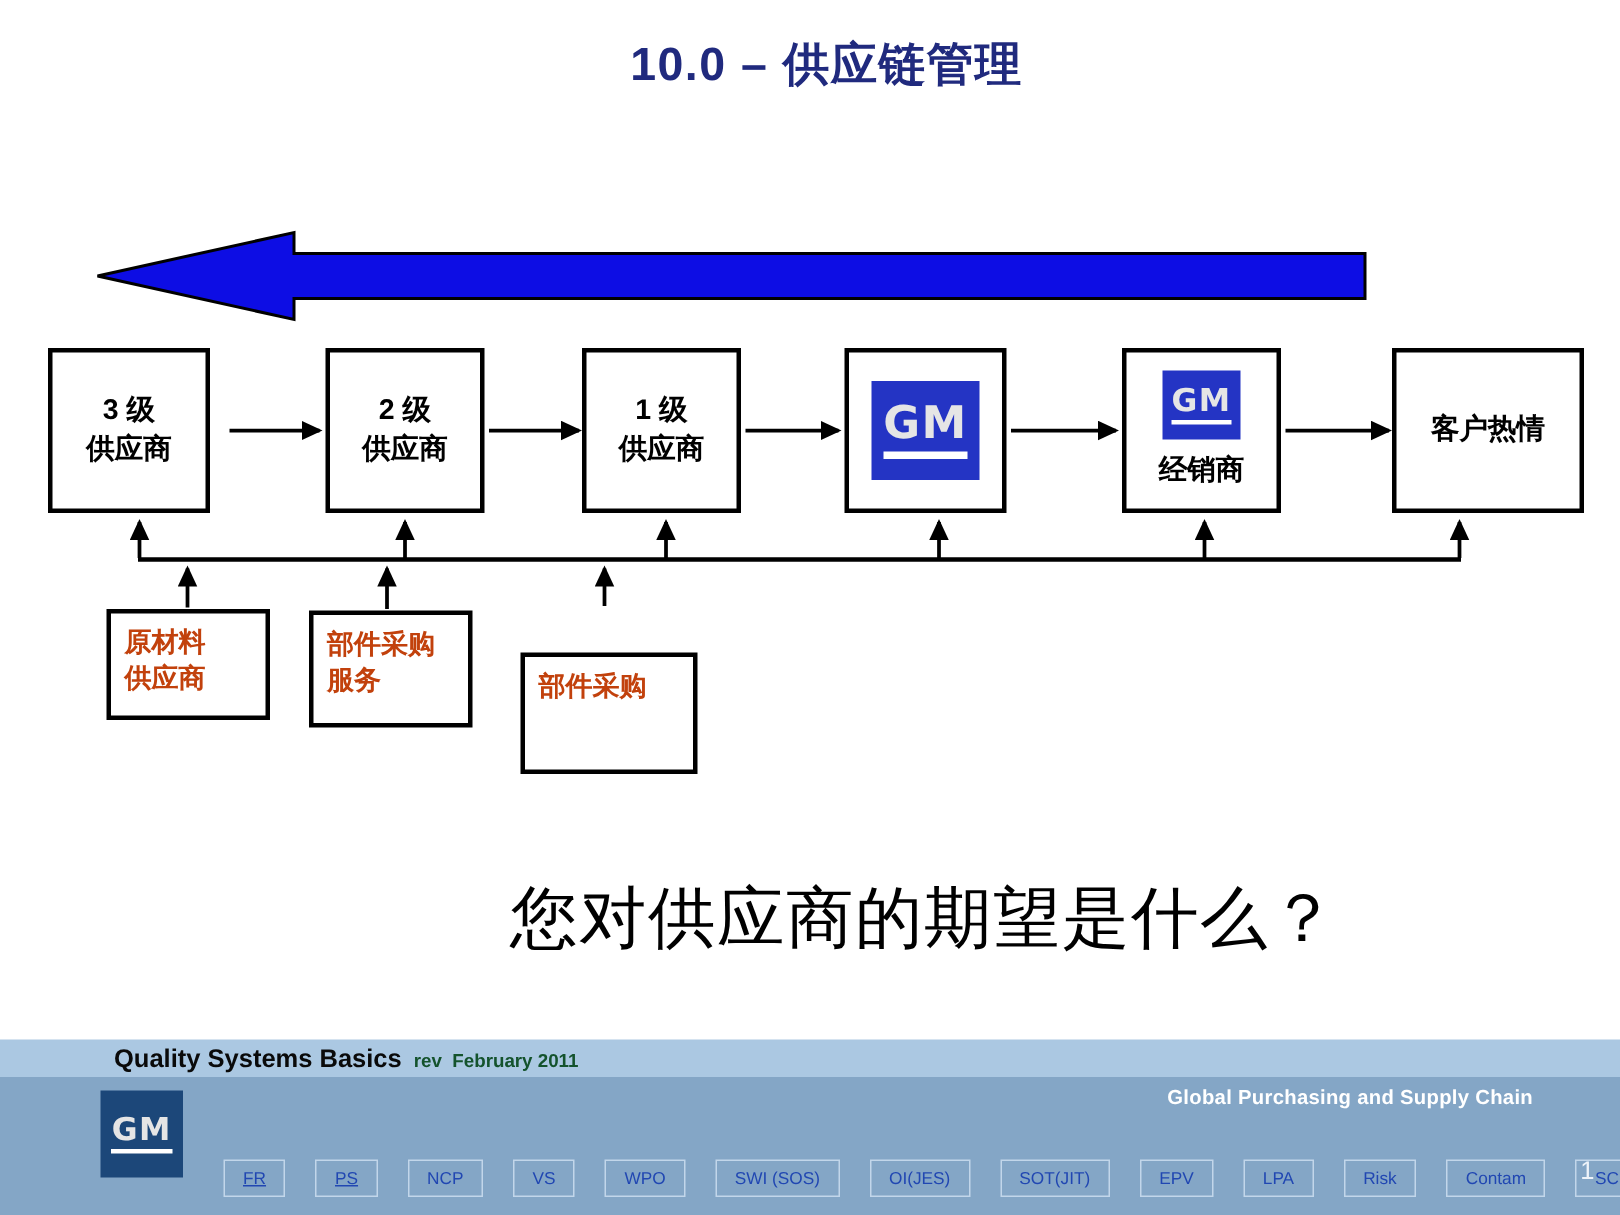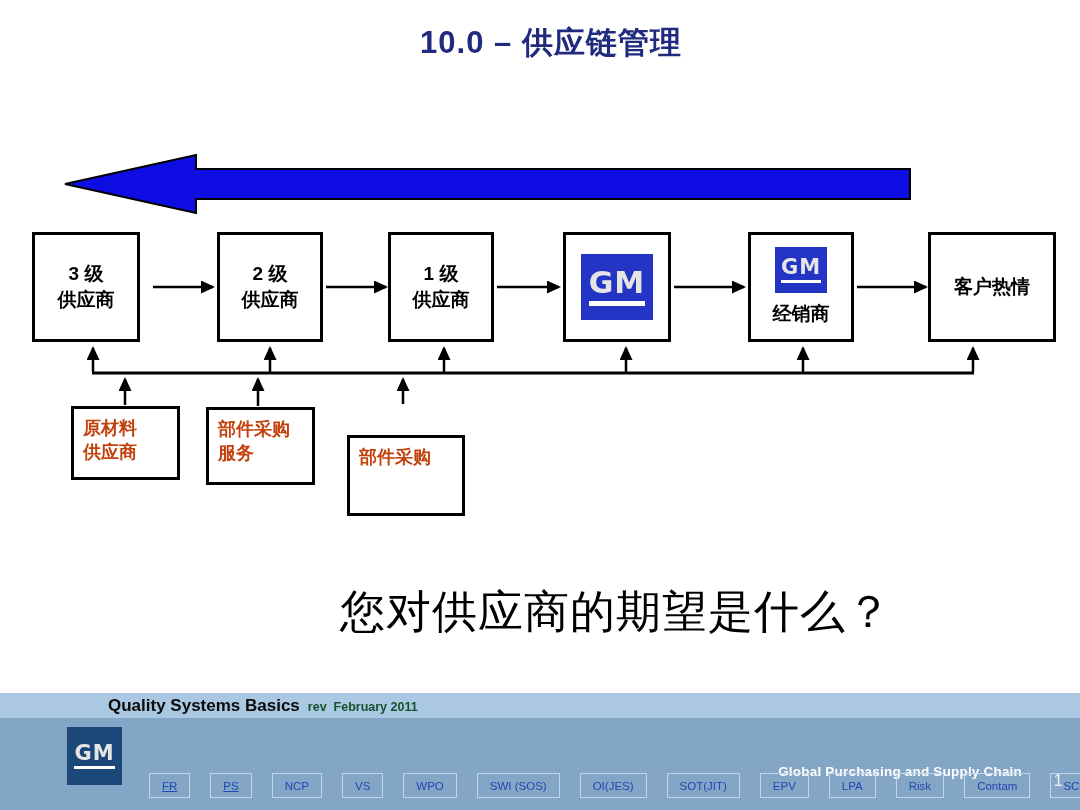--- a/index.html
+++ b/index.html
@@ -44,31 +44,31 @@
   }
   
   .question {
     position:absolute; left:340px; top:582px; font-size:45px; font-weight:400;
     color:#000; font-family:"DejaVu Serif","Liberation Serif",serif;
     letter-spacing:1px; white-space:nowrap;
   }
   
   .strip {
     position:absolute; left:0; top:693px; width:1080px; height:25px;
-    background:#abc8e2; display:flex; align-items:center; padding-left:108px;
+    background:#abc8e2; display:flex; align-items:center; padding-left:76px;
   }
   .strip .deck-title { font-size:17px; font-weight:bold; color:#0a0a0a; }
   .strip .revision { font-size:12.5px; font-weight:bold; color:#14532d; margin-left:8px; white-space:pre; position:relative; top:1px; }
   .bar {
     position:absolute; left:0; top:718px; width:1080px; height:92px;
     background:#84a6c6;
   }
   .org {
     position:absolute; right:58px; top:6px; color:#ffffff; font-weight:bold;
-    font-size:13.5px; letter-spacing:.2px;margin-top:40px;
+    font-size:13.5px; letter-spacing:.2px;
   }
   .gm.footer { position:absolute; left:67px; top:9px; width:55px; height:58px; background:#1c4779; }
   .gm.footer span { font-size:21px; border-bottom-width:3px; padding-bottom:2px; }
   .nav { position:absolute; left:149px; top:55px; display:flex; gap:20px; }
   .nav a {
     display:flex; align-items:center; justify-content:center; height:25px;
     padding:0 12px; border:1px solid #c2d6ea; color:#2147b2; font-size:11.5px;
     text-decoration:none; cursor:pointer; white-space:nowrap;
   }
   .nav a.u { text-decoration:underline; }

